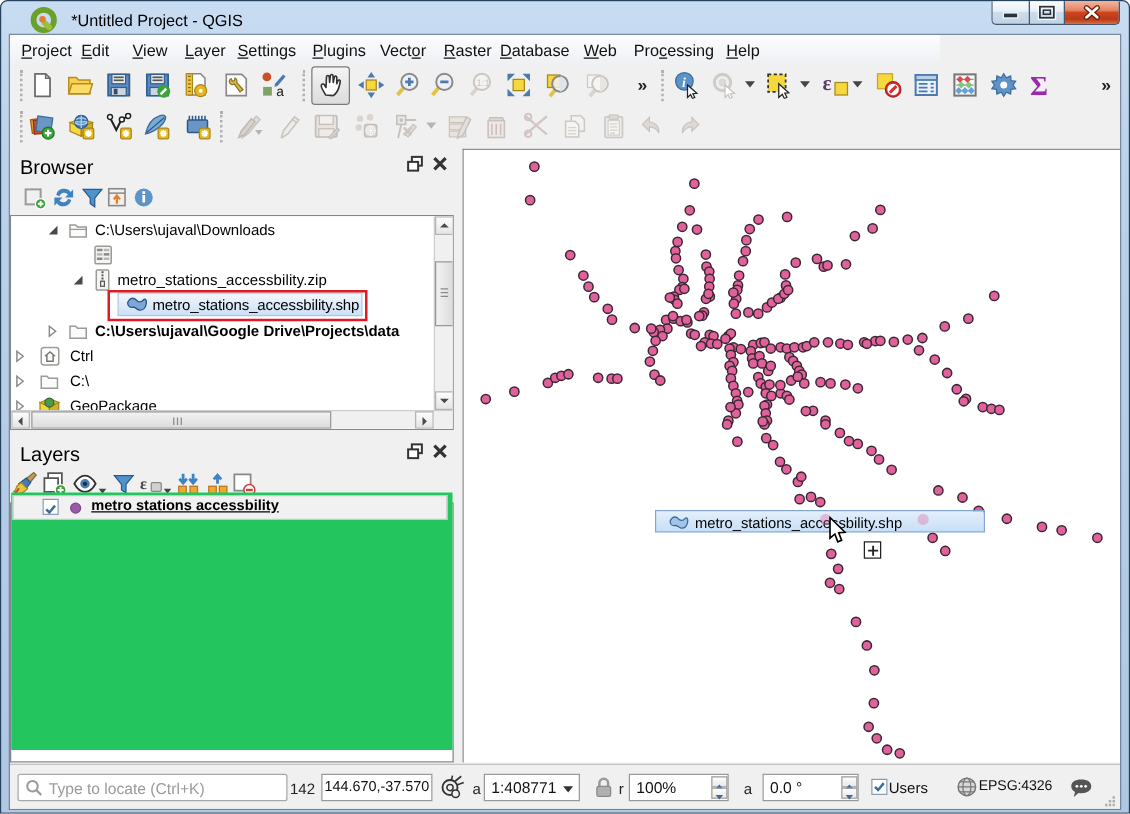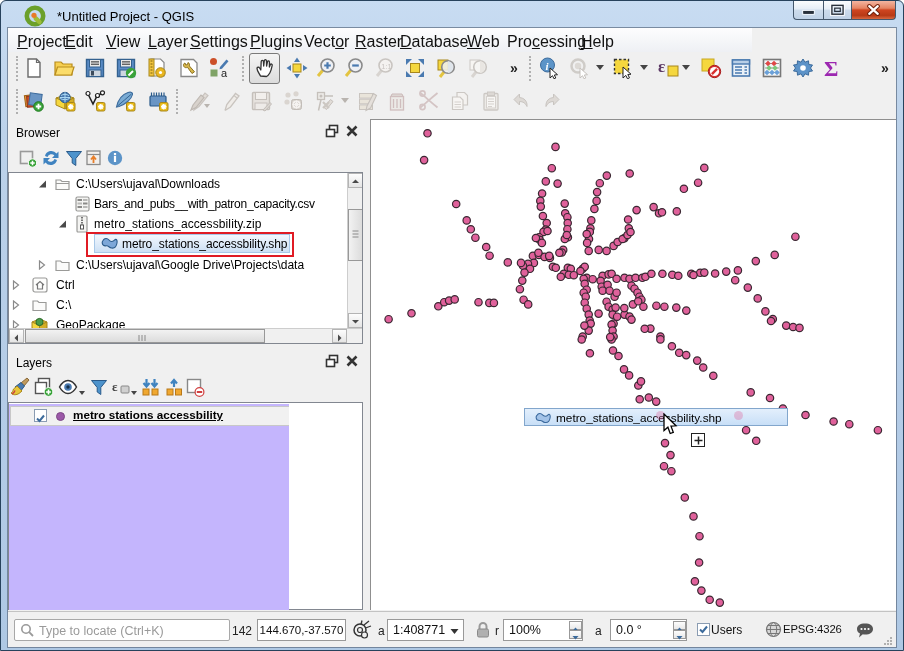--- a/index.html
+++ b/index.html
@@ -8,30 +8,30 @@
 #titletxt{left:57px;top:9px;font-size:13px;color:#000;}
 #qlogo{}
 #caps{left:793px;top:1px;width:103px;height:19px;display:flex;}
 .cap{height:19px;box-sizing:border-box;border:1px solid #44576b;border-top:none;background:linear-gradient(180deg,#fbfdfe 0%,#e6eef7 45%,#cddcec 50%,#c0d2e6 100%);position:relative;}
 #cap-min{width:30px;border-radius:0 0 0 4px;border-right:none;}
 #cap-max{width:29px;}
 #cap-close{width:44px;border-left:none;border-radius:0 0 4px 0;background:linear-gradient(180deg,#f3b5a0 0%,#e58463 40%,#cf4520 50%,#b83a16 80%,#d96840 100%);}
 .capg{position:absolute;left:0;top:0;width:100%;height:100%;}
 #client{left:8px;top:28px;width:888px;height:619px;background:#f0f0f0;box-shadow:0 0 0 1px rgba(95,112,135,0.75);}
 
-#menubar{left:0;top:0;width:744px;height:24px;background:linear-gradient(180deg,#fdfdfe,#eef0f4);font-size:16px;color:#111;}
+#menubar{left:0;top:0;width:744px;height:24px;background:linear-gradient(180deg,#fdfdfe,#eef0f4);font-size:13px;color:#111;}
 #menubar span{position:absolute;top:5px;}
 #menubar u{text-decoration:underline;}
 .grip{width:3px;border-left:2px dotted #b0b0b0;}
 .tb{position:absolute;}
 .icon{position:absolute;width:22px;height:22px;}
 
 #browser{left:0;top:91px;width:360px;height:226px;}
 #layers{left:0;top:322px;width:360px;height:260px;}
-.docktitle{position:absolute;font-size:12px;color:#000;}
+.docktitle{position:absolute;font-size:16px;color:#000;}
 .dockbtn{position:absolute;width:14px;height:14px;}
 .treebox{position:absolute;background:#fff;border:1px solid #828790;box-sizing:border-box;}
 .trow{position:absolute;font-size:12px;color:#000;white-space:nowrap;}
 
 #statusbar{left:0;top:583px;width:888px;height:36px;background:#f0f0f0;border-top:1px solid #c3c3c3;box-sizing:border-box;font-size:12px;color:#222;}
 .sbox{position:absolute;background:#fff;border:1px solid #999;box-sizing:border-box;font-size:12.5px;color:#111;}
 
 #map{left:362px;top:91px;width:526px;height:491px;background:#fff;border-left:1px solid #8f8f8f;border-top:1px solid #8f8f8f;box-sizing:border-box;overflow:hidden;}
 #tooltip{position:absolute;left:152.5px;top:288px;width:264px;height:18px;background:linear-gradient(180deg,#e3effc,#c8dff7);border:1px solid #82a6cc;box-sizing:border-box;}
 #tooltip .t{position:absolute;left:31.5px;top:2px;font-size:11.8px;color:#000;white-space:nowrap;}
@@ -381,42 +381,41 @@
 <div class="trow" style="left:0;top:21px;width:338px;height:20px;">
 <svg class="abs" style="left:66px;top:2px;" width="15" height="16" viewBox="0 0 15 16">
             <rect x="1" y="1" width="13" height="14" rx="1.5" fill="#f4f4f2" stroke="#9a9a98" stroke-width="1.2"></rect>
             <rect x="2.5" y="3" width="4.5" height="2" fill="#8a8a88"></rect>
             <rect x="8" y="3" width="4.5" height="2" fill="#b8b8b6"></rect>
             <rect x="2.5" y="6.5" width="4.5" height="2" fill="#b8b8b6"></rect>
             <rect x="8" y="6.5" width="4.5" height="2" fill="#8a8a88"></rect>
             <rect x="2.5" y="10" width="4.5" height="2" fill="#8a8a88"></rect>
             <rect x="8" y="10" width="4.5" height="2" fill="#b8b8b6"></rect>
           </svg>
-<span class="abs" style="left:85px;top:3px;letter-spacing:-0.25px;">Bars_and_pubs__with_patron_capacity.csv</span>
         </div>
 <div class="trow" style="left:0;top:41px;width:338px;height:20px;">
 <svg class="abs" style="left:49px;top:6px;" width="9" height="9" viewBox="0 0 9 9">
             <path d="M1 7.5 L8 7.5 L8 0.5 Z" fill="#4a4a4a"></path>
           </svg>
 <svg class="abs" style="left:66px;top:1px;" width="14" height="18" viewBox="0 0 14 18">
             <rect x="2" y="1" width="10" height="16" rx="1" fill="#f4f4f2" stroke="#9a9a98" stroke-width="1.2"></rect>
             <path d="M7 2 L7 10" stroke="#555" stroke-width="1.6" stroke-dasharray="1.5 1"></path>
             <rect x="5.5" y="10" width="3" height="4" fill="#fff" stroke="#555" stroke-width="1"></rect>
           </svg>
 <span class="abs" style="left:85px;top:3px;letter-spacing:0.1px;">metro_stations_accessbility.zip</span>
         </div>
 <div class="trow" style="left:0;top:61px;width:338px;height:20px;">
 <div class="abs" style="left:85px;top:0;width:196px;height:19px;background:linear-gradient(180deg,#f2f7fd,#cce0f5);border:1px solid #a8c8e8;box-sizing:border-box;"></div>
 <svg class="abs" style="left:92px;top:3px;" width="17" height="13" viewBox="0 0 17 13">
             <path d="M2 3.5 C3.5 0.8 6.5 1.2 8 3 C9.5 4.8 12 5 13.5 3.2 C15.5 1 16.5 3.5 16 6 C15.5 9 13.5 11.5 10.5 11 C8 10.6 7.5 8.5 5.5 8.8 C3.5 9.1 1.5 8 1.2 6 C1 4.8 1.4 4.2 2 3.5 Z" fill="#7da7d8" stroke="#2a5a8a" stroke-width="1.1"></path>
           </svg>
 <span class="abs" style="left:113px;top:3px;letter-spacing:-0.1px;">metro_stations_accessbility.shp</span>
 <div class="abs" style="left:77px;top:-2.5px;width:208px;height:25px;border:2.3px solid #e01b24;box-sizing:border-box;"></div>
         </div>
-<div class="trow" style="left:0;top:82px;width:380px;height:20px;">
+<div class="trow" style="left:0;top:82px;width:380px;height:20px;font-weight:bold;">
 <svg class="abs" style="left:29px;top:5px;" width="8" height="10" viewBox="0 0 8 10">
             <path d="M1.5 1 L6.5 5 L1.5 9 Z" fill="none" stroke="#8a8a8a" stroke-width="1.2"></path>
           </svg>
 <svg class="abs" style="left:46px;top:3px;" width="15" height="14" viewBox="0 0 15 14">
             <path d="M1 3 L5.5 3 L7 4.5 L14 4.5 L14 12.5 L1 12.5 Z" fill="#fbfbfa" stroke="#9a9a98" stroke-width="1.2"></path>
           </svg>
 <span class="abs" style="left:67px;top:2.5px;">C:\Users\ujaval\Google Drive\Projects\data</span>
         </div>
 <div class="trow" style="left:0;top:102px;width:338px;height:20px;">
 <svg class="abs" style="left:3px;top:5px;" width="8" height="10" viewBox="0 0 8 10">
@@ -524,21 +523,21 @@
             <rect x="3" y="12" width="6" height="6" fill="#f0a830" stroke="#b87818"></rect>
             <rect x="11.5" y="12" width="6" height="6" fill="#f0a830" stroke="#b87818"></rect>
           </svg></div>
 <div class="icon" style="left:177px;top:5px;"><svg width="20" height="20" viewBox="0 0 20 20">
             <rect x="2.5" y="2.5" width="13" height="13" fill="#fff" stroke="#888" stroke-width="1.4"></rect>
             <circle cx="14.5" cy="15" r="4.4" fill="#fff" stroke="#d04040" stroke-width="1.2"></circle>
             <rect x="11.8" y="14" width="5.4" height="2" fill="#d04040"></rect>
           </svg></div>
 </div>
 <div class="treebox" style="left:0;top:52px;width:355px;height:208px;"></div>
-<div id="ltree" style="position:absolute;left:1px;top:54px;width:280px;height:206px;overflow:hidden;background:#c4b5fd;">
+<div id="ltree" style="position:absolute;left:1px;top:44px;width:353px;height:206px;overflow:hidden;background:#22c55e;">
 <div class="abs" style="left:1px;top:2px;width:348px;height:20px;background:#f1f1f1;border:1px solid #c8c8c8;box-sizing:border-box;"></div>
 <div class="abs" style="left:25px;top:5px;width:13px;height:13px;background:#fff;border:1px solid #8a9cb2;box-sizing:border-box;"><svg width="11" height="11" viewBox="0 0 11 11">
             <path d="M2 5.5 L4.5 8 L9 2.5" fill="none" stroke="#3c6b9c" stroke-width="2"></path>
           </svg></div>
 <div class="abs" style="left:47px;top:8px;width:9px;height:9px;border-radius:50%;background:#9c59a8;border:1px solid #7d4887;box-sizing:border-box;"></div>
 <span class="abs" style="left:64px;top:4px;font-size:11.7px;font-weight:bold;text-decoration:underline;color:#000;white-space:nowrap;">metro stations accessbility</span>
 </div>
 </div>
 
 <div id="map" class="abs">

